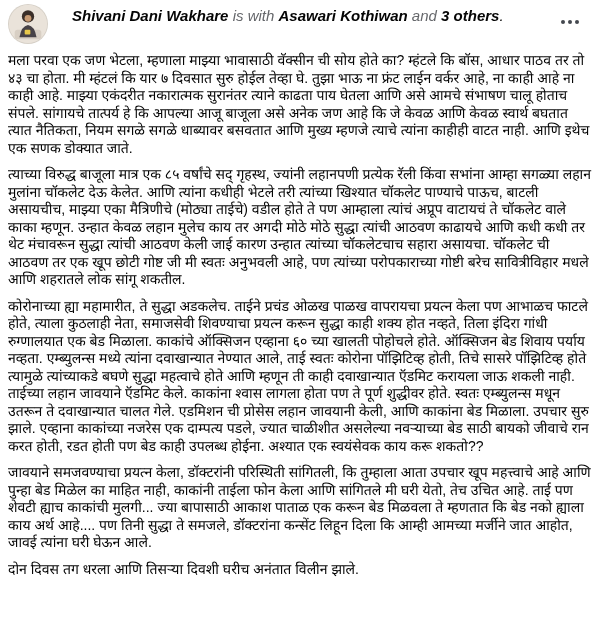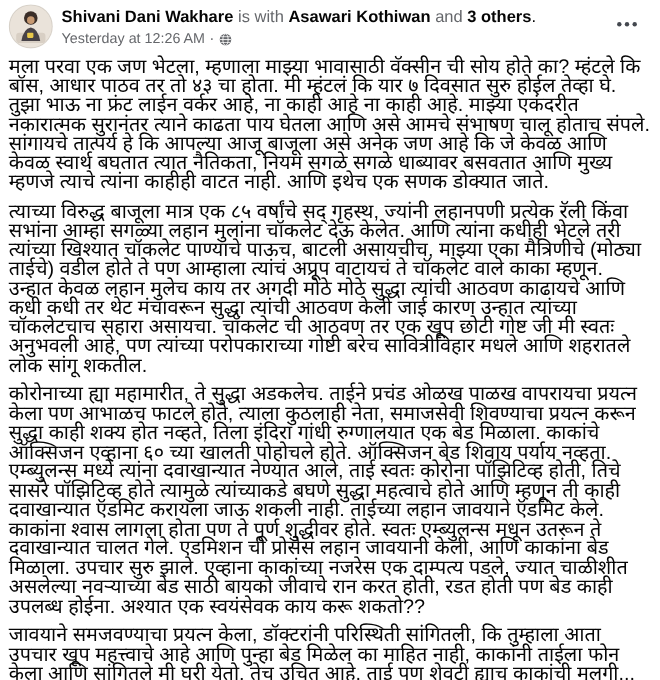--- a/index.html
+++ b/index.html
@@ -26,24 +26,25 @@
     height: 40px;
     border-radius: 50%;
     overflow: hidden;
     flex: 0 0 40px;
     border: 1px solid rgba(0,0,0,0.08);
     cursor: pointer;
     background: #eae3da;
   }
   .avatar svg { display: block; width: 100%; height: 100%; }
   .header-text {
-    margin-left: 8px;
+    margin-left: 24px;
     padding-top: 2px;
     flex: 1 1 auto;
     min-width: 0;
+    font-style: italic;
   }
   .name-line {
     font-size: 15px;
     line-height: 19px;
     color: #050505;
   }
   .name-line b { font-weight: 700; cursor: pointer; }
   .muted { color: #65676b; font-weight: 400; }
   .meta-line {
     display: flex;
@@ -75,21 +76,21 @@
     width: 4px;
     height: 4px;
     border-radius: 50%;
     background: #44484f;
   }
   
   .post-body {
     padding: 4px 8px 6px 8px;
   }
   .post-body p {
-    font-size: 18px;
+    font-size: 14px;
     line-height: 17.5px;
     color: #050505;
     margin-bottom: 9px;
     word-wrap: break-word;
   }
   .post-body p:last-child { margin-bottom: 0; }
 </style>
 </head>
 <body>
 
@@ -110,33 +111,20 @@
     </div>
 
     <div class="header-text">
       <div class="name-line">
         <b>Shivani Dani Wakhare</b>
         <span class="muted">is with</span>
         <b>Asawari Kothiwan</b>
         <span class="muted">and</span>
         <b>3 others</b><span>.</span>
       </div>
-      <div class="meta-line">
-        <span class="ts">Yesterday at 12:26 AM</span>
-        <span>·</span>
-        <span class="globe">
-          <svg viewBox="0 0 16 16" width="12" height="12" xmlns="http://www.w3.org/2000/svg">
-            <circle cx="8" cy="8" r="7" fill="#65676b"></circle>
-            <ellipse cx="8" cy="8" rx="3.2" ry="7" fill="none" stroke="#ffffff" stroke-width="1.1"></ellipse>
-            <line x1="1" y1="8" x2="15" y2="8" stroke="#ffffff" stroke-width="1.1"></line>
-            <line x1="2.2" y1="4.5" x2="13.8" y2="4.5" stroke="#ffffff" stroke-width="0.9"></line>
-            <line x1="2.2" y1="11.5" x2="13.8" y2="11.5" stroke="#ffffff" stroke-width="0.9"></line>
-          </svg>
-        </span>
-      </div>
     </div>
 
     <button class="options-btn" aria-label="Post options">
       <span class="dot"></span>
       <span class="dot"></span>
       <span class="dot"></span>
     </button>
   </div>
 
   <div class="post-body">

